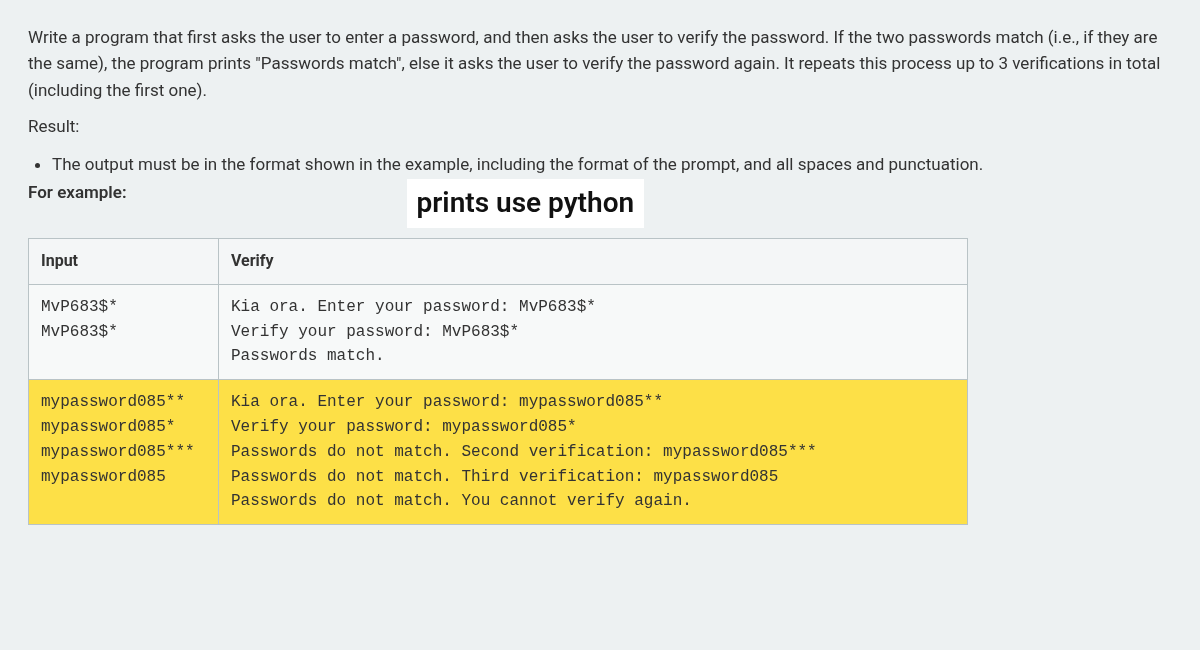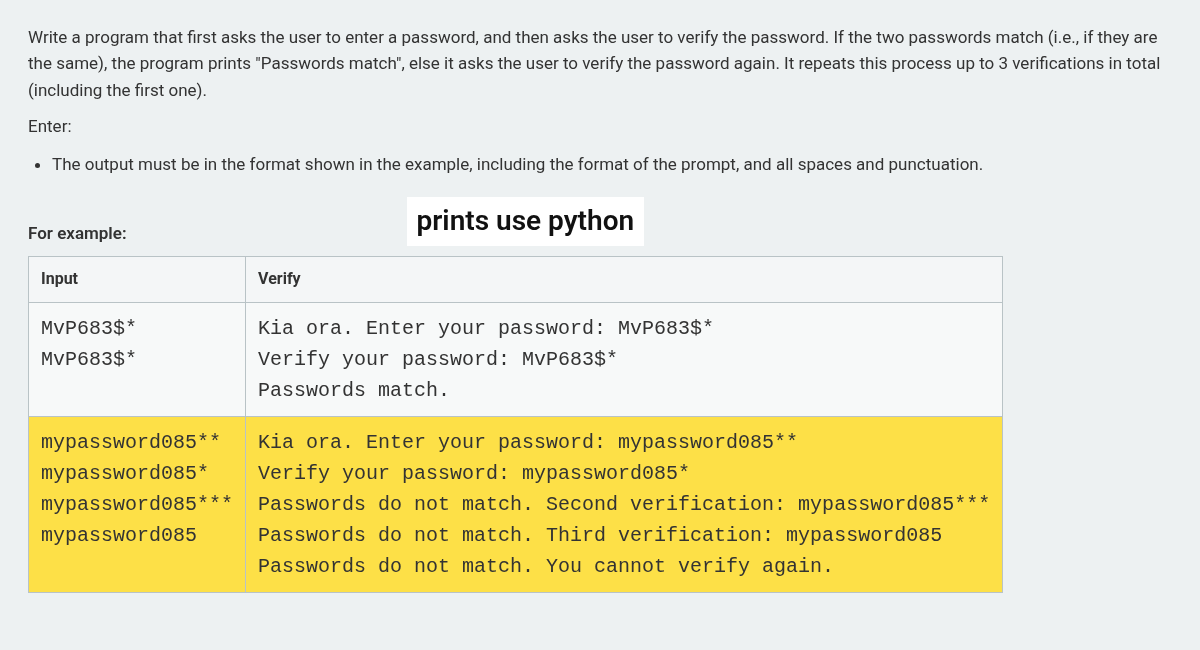--- a/index.html
+++ b/index.html
@@ -23,30 +23,29 @@
       margin-bottom: 10px;
     }
     
     .notes-label {
       margin-bottom: 12px;
     }
     
     ul.notes-list {
       list-style: disc;
       padding-left: 24px;
-      margin-bottom: 18px;
     }
     
     ul.notes-list li {
       line-height: 1.6;
     }
     
     .example-row {
       display: flex;
-      align-items: flex-end;
+      align-items: flex-start;
       margin-bottom: 10px;
     }
     
     .example-label {
       font-weight: 600;
       font-size: 17px;
       margin-right: 280px;
     }
     
     .python-callout {
@@ -74,21 +73,21 @@
     }
     
     table.example-table th {
       background-color: #f4f6f7;
       font-weight: 700;
       color: #333;
     }
     
     table.example-table td {
       font-family: "SFMono-Regular", Consolas, "Liberation Mono", Menlo, monospace;
-      font-size: 20px;
+      font-size: 16px;
       white-space: pre;
       color: #333;
       line-height: 1.55;
     }
     
     table.example-table tr.row-even td {
       background-color: #fde047;
     }
     
     table.example-table tr.row-odd td {
@@ -97,21 +96,21 @@
     
     .col-input {
       width: 190px;
     }
   </style>
 </head>
 <body>
 
 <p class="description">Write a program that first asks the user to enter a password, and then asks the user to verify the password. If the two passwords match (i.e., if they are the same), the program prints "Passwords match", else it asks the user to verify the password again. It repeats this process up to 3 verifications in total (including the first one).</p>
 
-<p class="notes-label">Enter:</p>
+<p class="notes-label">Result:</p>
 
 <ul class="notes-list">
   <li>The output must be in the format shown in the example, including the format of the prompt, and all spaces and punctuation.</li>
 </ul>
 
 <div class="example-row">
   <span class="example-label">For example:</span>
   <span class="python-callout">prints use python</span>
 </div>
 

